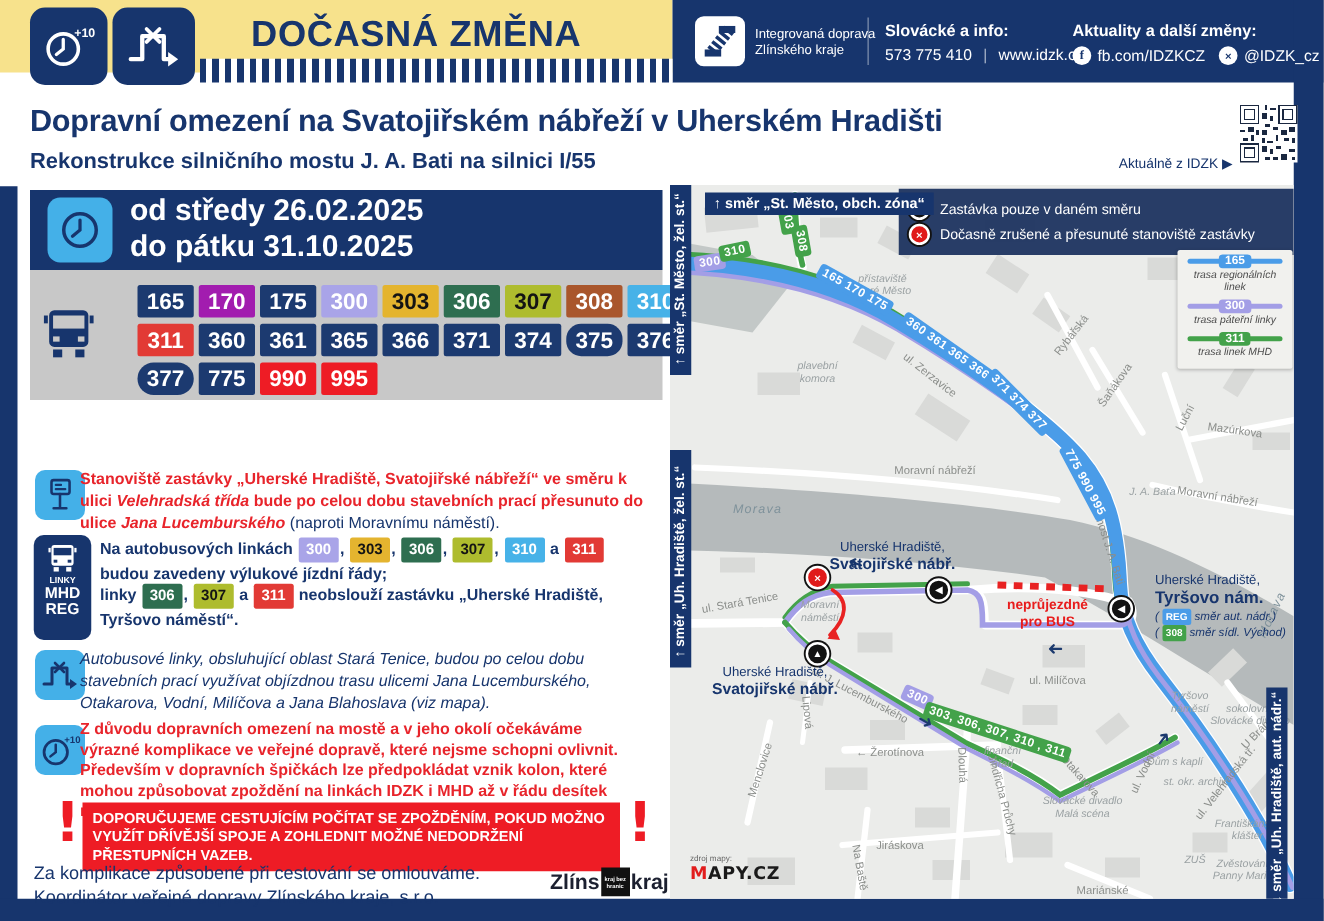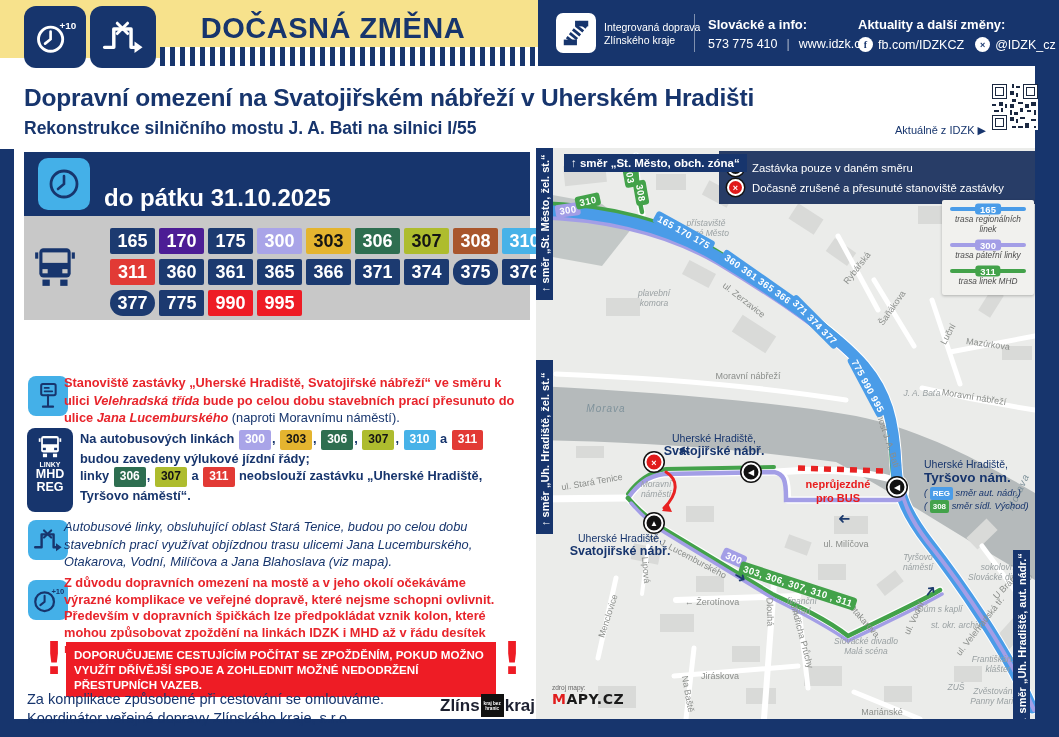--- a/index.html
+++ b/index.html
@@ -220,39 +220,40 @@
   </div>
   <div class="abs qr-caption">Aktuálně z IDZK ▶</div>
 
   <div class="abs date-box"></div>
   <div class="abs clock-tile">
     <svg width="40" height="40" viewBox="0 0 40 40">
         <circle cx="20" cy="20" r="13" fill="none" stroke="#17356d" stroke-width="2.8"></circle>
         <path d="M20 12 v8 l-6 5" stroke="#17356d" stroke-width="2.6" fill="none" stroke-linecap="round"></path>
       </svg>
   </div>
+  <div class="abs date-l1">od středy 26.02.2025</div>
   <div class="abs date-l2">do pátku 31.10.2025</div>
 
   <div class="abs lines-panel">
     <div class="abs bus-ic-panel" style="left:8px;top:24px;">
       <svg width="46" height="52" viewBox="0 0 44 48">
           <rect x="3" y="11" width="3" height="6" fill="#17356d"></rect>
           <rect x="38" y="11" width="3" height="6" fill="#17356d"></rect>
           <rect x="7" y="7" width="30" height="28" rx="4" fill="#17356d"></rect>
           <rect x="10" y="11" width="24" height="10" fill="#c8c8c8"></rect>
           <rect x="10" y="27" width="5" height="4" fill="#c8c8c8"></rect>
           <rect x="29" y="27" width="5" height="4" fill="#c8c8c8"></rect>
           <rect x="10" y="37" width="7" height="6" fill="#17356d"></rect>
           <rect x="27" y="37" width="7" height="6" fill="#17356d"></rect>
         </svg>
     </div>
     <div id="lines-grid">
         <div class="badge-row">
           <span class="line-badge" style="background: rgb(28, 58, 112); color: rgb(255, 255, 255);">165</span>
-          <span class="line-badge" style="background: #4c1d95; color: rgb(255, 255, 255); text-align: right;">170</span>
+          <span class="line-badge" style="background: #a21caf; color: rgb(255, 255, 255); text-align: right;">170</span>
           <span class="line-badge" style="background: rgb(28, 58, 112); color: rgb(255, 255, 255);">175</span>
           <span class="line-badge" style="background: rgb(169, 164, 232); color: rgb(255, 255, 255);">300</span>
           <span class="line-badge" style="background: rgb(228, 180, 47); color: rgb(20, 20, 20);">303</span>
           <span class="line-badge" style="background: rgb(46, 110, 80); color: rgb(255, 255, 255);">306</span>
           <span class="line-badge" style="background: rgb(174, 188, 46); color: rgb(20, 20, 20);">307</span>
           <span class="line-badge" style="background: rgb(169, 86, 44); color: rgb(255, 255, 255);">308</span>
           <span class="line-badge" style="background: rgb(71, 178, 232); color: rgb(255, 255, 255);">310</span>
         </div>
         <div class="badge-row">
           <span class="line-badge" style="background: rgb(226, 58, 53); color: rgb(255, 255, 255);">311</span>
@@ -463,21 +464,21 @@
         <div class="map-label poi" style="left: 120px; top: 341px; transform: translate(-50%, -50%) rotate(0deg);">
           <div>Moravní</div>
           <div>náměstí</div>
         </div>
         <div class="map-label st" style="left: 152px; top: 408px; transform: translate(-50%, -50%) rotate(28deg);">
           <div>ul. J. Lucemburského</div>
         </div>
         <div class="map-label st" style="left: 310px; top: 396px; transform: translate(-50%, -50%) rotate(0deg);">
           <div>ul. Milíčova</div>
         </div>
-        <div class="map-label poi" style="left: 382px; top: 414px; transform: translate(-50%, -50%) rotate(0deg); font-style: italic;">
+        <div class="map-label poi" style="left: 416px; top: 414px; transform: translate(-50%, -50%) rotate(0deg); font-style: italic;">
           <div>Tyršovo</div>
           <div>náměstí</div>
         </div>
         <div class="map-label poi" style="left: 464px; top: 424px; transform: translate(-50%, -50%) rotate(0deg);">
           <div>sokolovna</div>
           <div>Slovácké divadlo</div>
         </div>
         <div class="map-label poi" style="left: 404px; top: 462px; transform: translate(-50%, -50%) rotate(0deg);">
           <div>Dům s kaplí</div>
         </div>

